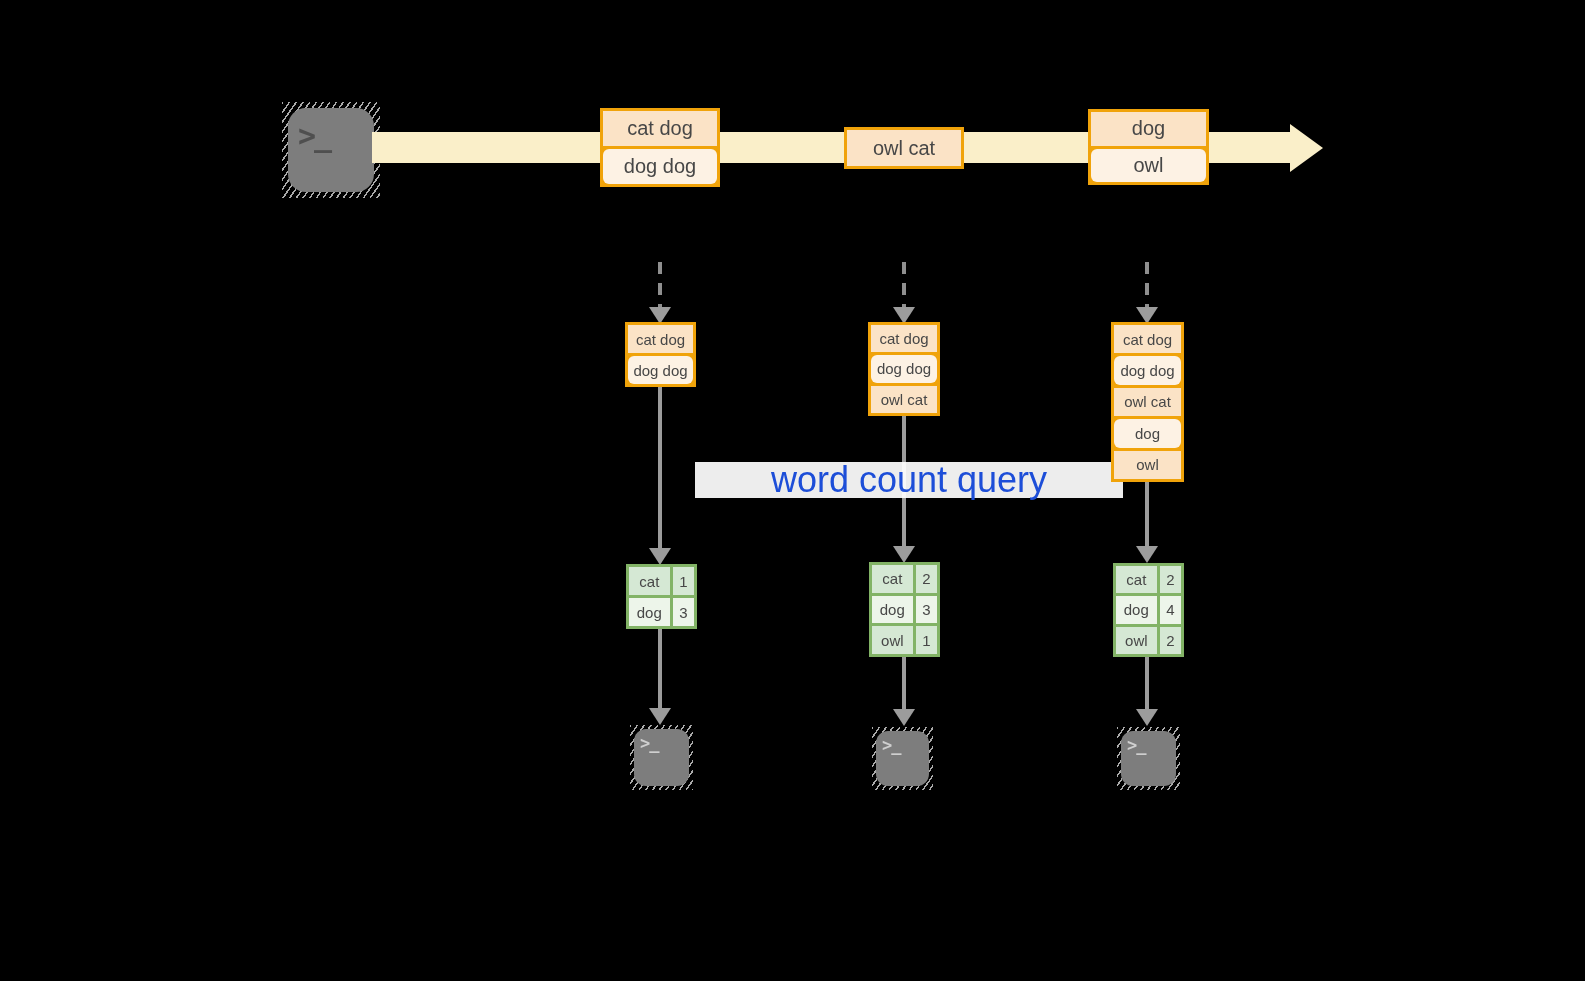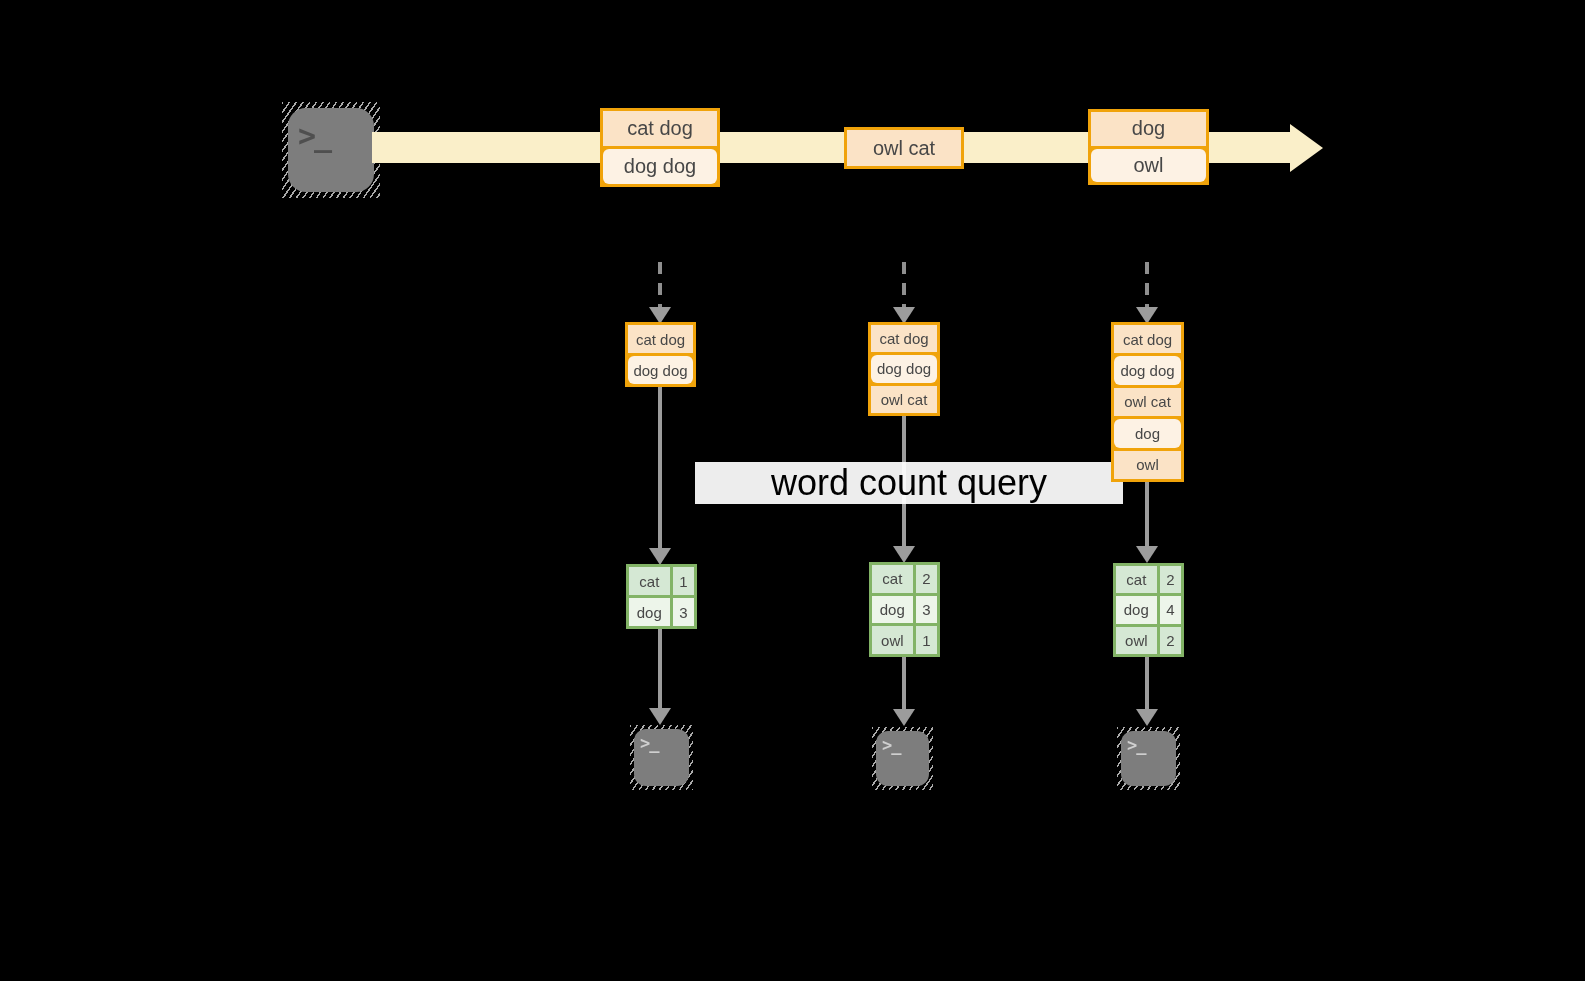--- a/index.html
+++ b/index.html
@@ -73,24 +73,24 @@
   .vline.dashed{
     background:repeating-linear-gradient(to bottom,#8f8f8f 0 12px,transparent 12px 21px);
   }
   .ahead{
     position:absolute;width:0;height:0;z-index:2;
     border-left:11px solid transparent;border-right:11px solid transparent;
     border-top:17px solid var(--gray);
   }
   
   .query-label{
-    position:absolute;left:695px;top:462px;width:428px;height:42px;z-index:3;
+    position:absolute;left:695px;top:462px;width:428px;height:36px;z-index:3;
     background:rgba(255,255,255,0.93);
     display:flex;align-items:center;justify-content:center;
-    font-size:36px;font-weight:300;color:#000000;
+    font-size:36px;font-weight:300;color:#1d4ed8;
   }
 </style>
 </head>
 <body>
 
 <div id="canvas">
 
   <div class="term big" style="left:282px;top:102px;width:98px;height:96px;">
     <div class="hatch"></div>
     <div class="pane"></div>

